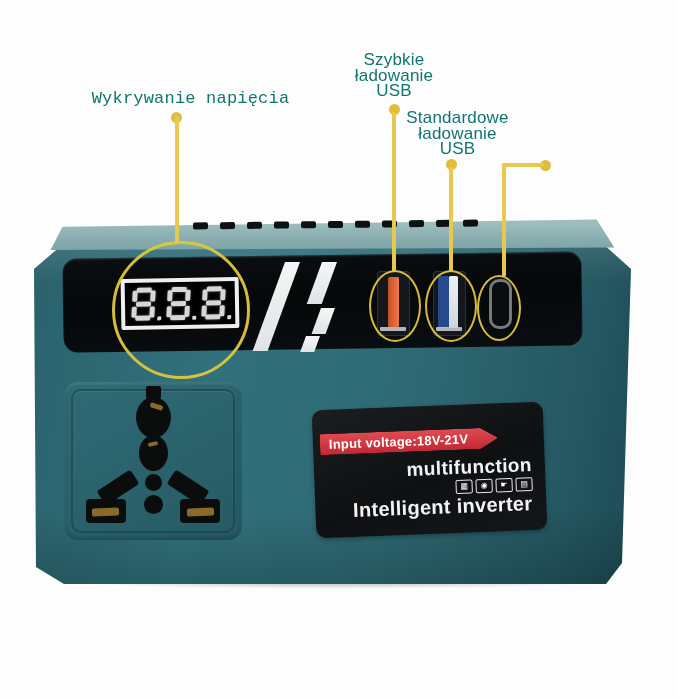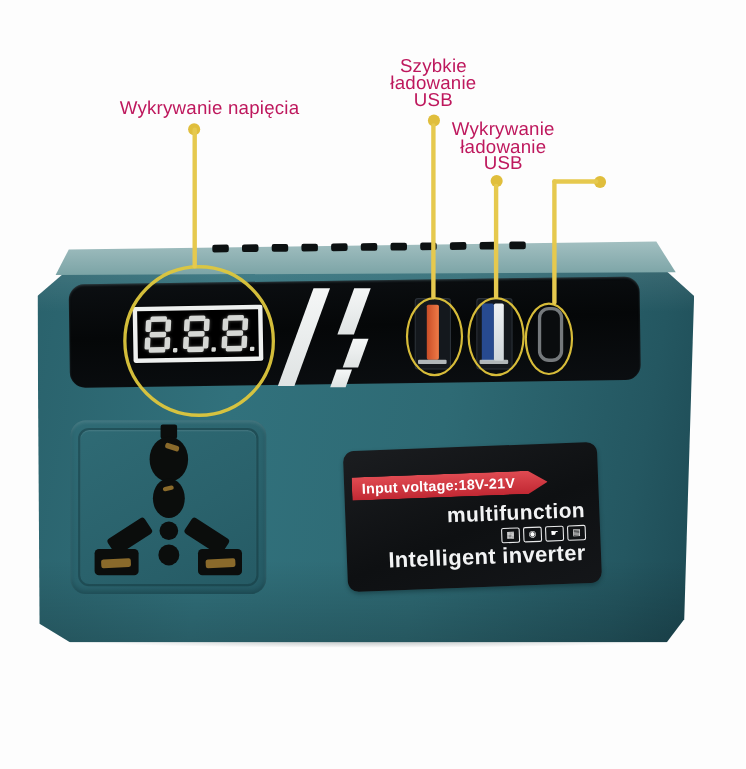--- a/index.html
+++ b/index.html
@@ -1,23 +1,23 @@
 <!DOCTYPE html>
 <html><head>
 <meta charset="utf-8">
 <style>
   html,body{margin:0;padding:0;background:#fff;}
   .scene{position:relative;width:678px;height:699px;background:#fdfdfd;overflow:hidden;
          font-family:"Liberation Sans",sans-serif;}
   .abs{position:absolute;}
 
   
-  .callout{position:absolute;color:#be185d;font-size:17px;line-height:15.5px;
+  .callout{position:absolute;color:#0f766e;font-size:17px;line-height:15.5px;
            text-align:center;letter-spacing:.2px;}
-  .callout.single{line-height:19px;}
+  .callout.single{line-height:19px;font-family:Liberation Mono, monospace;}
   .dot{position:absolute;width:11px;height:11px;border-radius:50%;background:#e0be3c;}
   .lead{position:absolute;background:#e6c94e;border-radius:2px;}
 
   
   .topface{position:absolute;left:46px;top:219px;width:570px;height:31px;
            background:linear-gradient(180deg,#a3c0c1 0%,#8db0b2 55%,#7ba4a6 100%);
            clip-path:polygon(0.8% 100%,2.9% 25%,96.6% 2%,99.7% 92%);}
   .vents{position:absolute;left:193px;top:221px;display:flex;gap:12px;transform:rotate(-0.6deg);}
   .vent{width:15px;height:7px;background:#0d1112;border-radius:2px;}
 
@@ -219,21 +219,21 @@
 
   <div class="callout" style="left:338px;top:52px;width:112px;">
     <div>Szybkie</div>
     <div>ładowanie</div>
     <div>USB</div>
   </div>
   <div class="dot" style="left:389px;top:104px;"></div>
   <div class="lead" style="left:392px;top:112px;width:4px;height:160px;"></div>
 
   <div class="callout" style="left:385px;top:110px;width:145px;">
-    <div>Wykrywanie</div>
+    <div>Standardowe</div>
     <div>ładowanie</div>
     <div>USB</div>
   </div>
   <div class="dot" style="left:446px;top:159px;"></div>
   <div class="lead" style="left:449px;top:167px;width:4px;height:105px;"></div>
 
   <div class="dot" style="left:540px;top:160px;"></div>
   <div class="lead" style="left:502px;top:163px;width:42px;height:4px;"></div>
   <div class="lead" style="left:502px;top:163px;width:4px;height:114px;"></div>
 

